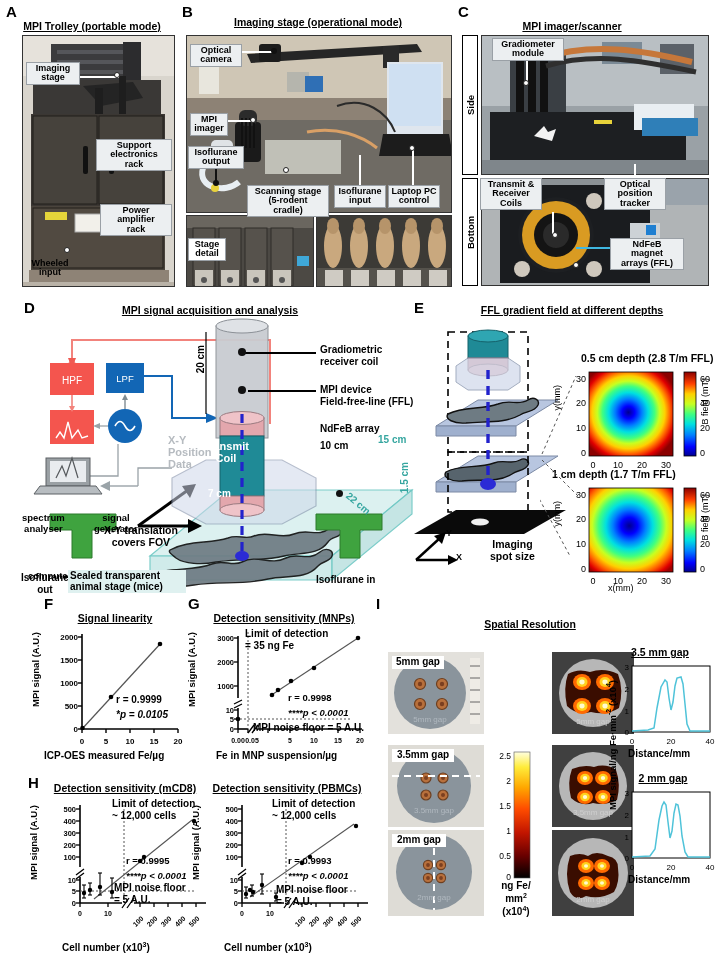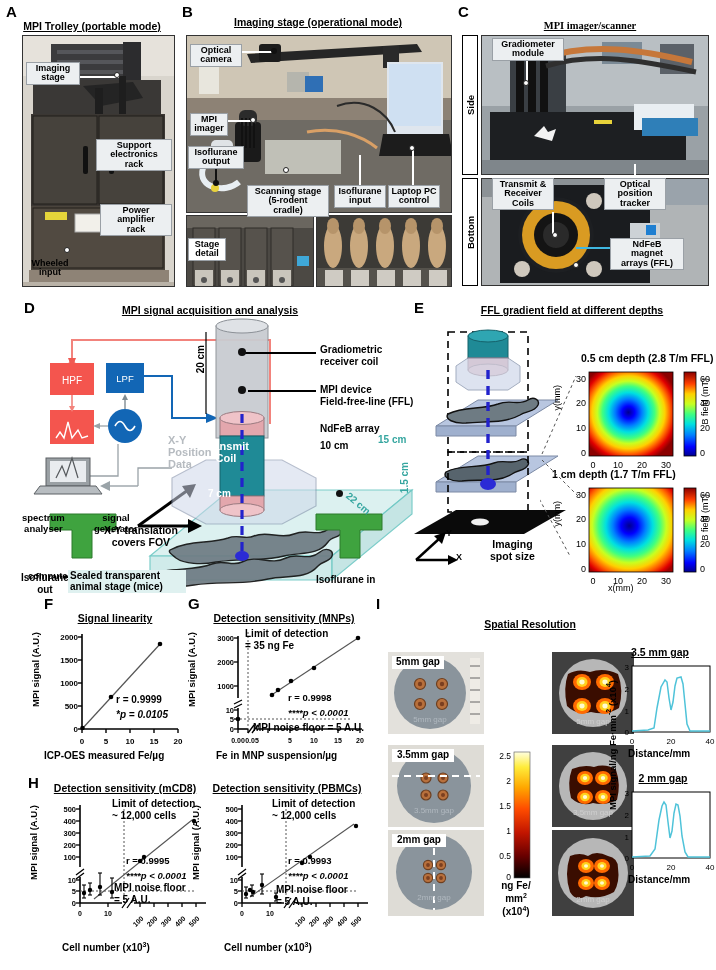--- a/index.html
+++ b/index.html
@@ -243,21 +243,21 @@
       <rect x="8" y="54" width="18" height="16"></rect>
         <rect x="34" y="54" width="18" height="16"></rect>
       <rect x="60" y="54" width="18" height="16"></rect>
         <rect x="86" y="54" width="18" height="16"></rect>
       <rect x="112" y="54" width="18" height="16"></rect>
     </g>
   </svg>
 </div>
 
 <div class="plabel" style="left:458px; top:4px;">C</div>
-<div class="ptitle" style="left:470px; top:20px; width:240px;font-family:Liberation Serif, serif;">MPI imager/scanner</div>
+<div class="ptitle" style="left:452px; top:20px; width:240px;">MPI imager/scanner</div>
 
 <div class="sideband" style="left:462px; top:35px; width:16px; height:140px;">Side</div>
 <div class="sideband" style="left:462px; top:178px; width:16px; height:108px;">Bottom</div>
 
 <div class="photo" style="left:481px; top:35px; width:228px; height:140px;">
   <svg width="228" height="140" viewBox="0 0 228 140">
     <rect width="228" height="140" fill="#9aa1a6"></rect>
     <rect x="0" y="0" width="228" height="70" fill="#b9bfc3"></rect>
     <rect x="120" y="6" width="40" height="22" fill="#7b8a96"></rect>
     <rect x="178" y="8" width="34" height="30" fill="#5b6168"></rect>
@@ -295,21 +295,21 @@
     <circle cx="40" cy="22" r="8" fill="#cfc8bd"></circle>
     <circle cx="112" cy="22" r="8" fill="#cfc8bd"></circle>
     <circle cx="40" cy="90" r="8" fill="#cfc8bd"></circle>
     <circle cx="112" cy="90" r="8" fill="#cfc8bd"></circle>
     <rect x="148" y="44" width="30" height="18" fill="#cdd2d6"></rect>
     <rect x="164" y="46" width="10" height="10" fill="#1f7fd1"></rect>
     <rect x="178" y="0" width="50" height="26" fill="#9aa3ab"></rect>
   </svg>
 </div>
 
-<div class="callout" style="left:492px; top:178px; width:62px;">
+<div class="callout" style="left:480px; top:178px; width:62px;">
   <span style="white-space:pre-line;">Transmit &amp;
 Receiver
 Coils</span>
 </div>
 <div class="leader" style="left:552px; top:212px; width:2px; height:22px; background:#fff;"></div>
 <div class="dot" style="left:552px; top:232px;"></div>
 
 <div class="callout" style="left:604px; top:178px; width:62px;">
   <span style="white-space:pre-line;">Optical
 position

